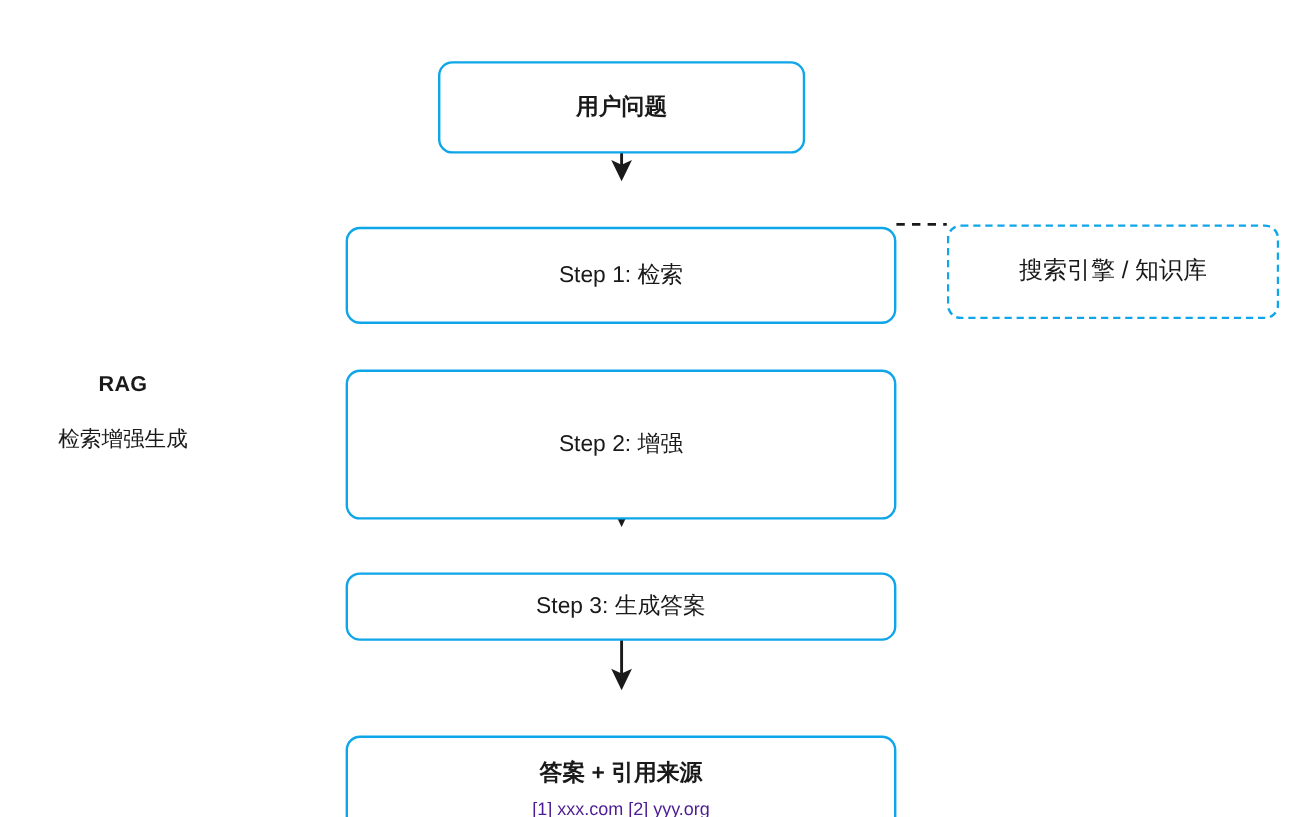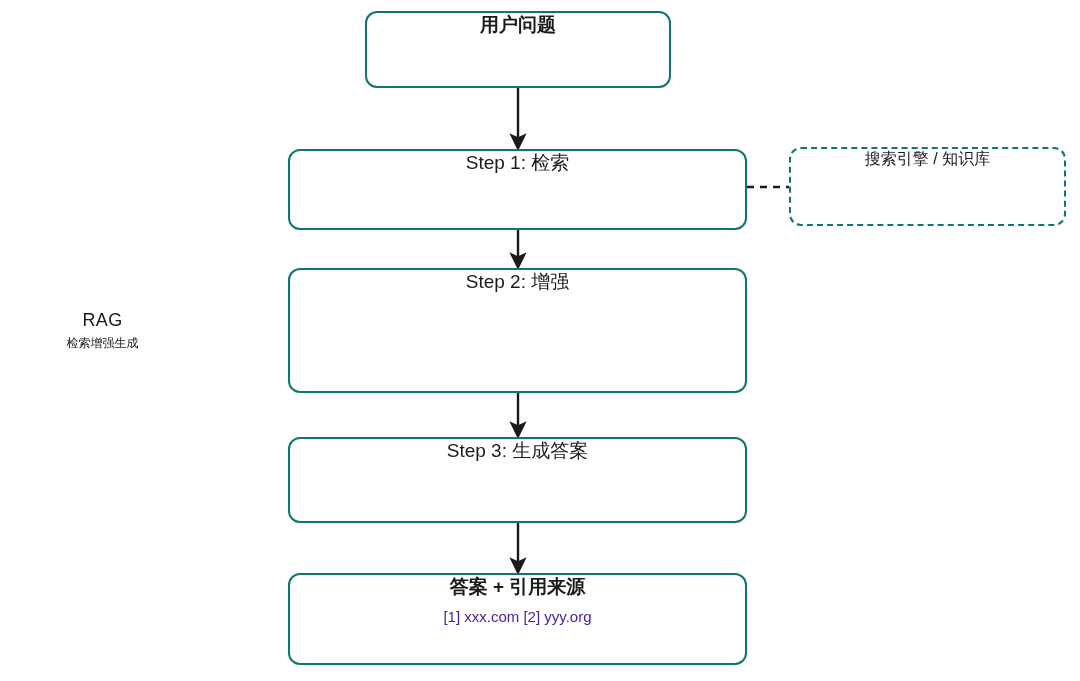--- a/index.html
+++ b/index.html
@@ -23,27 +23,29 @@
     top: 0;
     width: 1080px;
     height: 681px;
   }
 
   
   .node {
     position: absolute;
     box-sizing: border-box;
     background: #ffffff;
-    border: 2px solid #0f766e;
+    border: 2px solid #0ea5e9;
     border-radius: 12px;
     display: flex;
     flex-direction: column;
     align-items: center;
+    justify-content: center;
     text-align: center;
     line-height: 1.25;
+    margin-top: 40px;
   }
   .node.dashed {
     border-style: dashed;
     border-width: 2px;
     border-radius: 12px;
   }
 
   .node-title {
     font-size: 19px;
     font-weight: 400;
@@ -59,28 +61,28 @@
     color: #1a1a1a;
     white-space: nowrap;
     margin-top: 11px;
   }
   .node-sub.muted {
     color: #4c1d95;
     font-size: 15px;
     margin-top: 9px;
   }
   .node-title.small {
-    font-size: 16px;
+    font-size: 20px;
   }
 
   
   #node-user-question { left: 365px; top: 11px;  width: 306px; height: 77px; }
   #node-step1         { left: 288px; top: 149px; width: 459px; height: 81px; }
   #node-step2         { left: 288px; top: 268px; width: 459px; height: 125px; gap: 32px; }
-  #node-step3         { left: 288px; top: 437px; width: 459px; height: 86px; }
+  #node-step3         { left: 288px; top: 437px; width: 459px; height: 57px; }
   #node-answer        { left: 288px; top: 573px; width: 459px; height: 92px; }
   #node-knowledge     { left: 789px; top: 147px; width: 277px; height: 79px; }
 
   
   #connectors {
     position: absolute;
     left: 0;
     top: 0;
     width: 1080px;
     height: 681px;
@@ -90,29 +92,29 @@
   
   #rag-caption {
     position: absolute;
     left: 0px;
     top: 310px;
     width: 205px;
     text-align: center;
   }
   #rag-caption .rag-title {
     font-size: 18px;
-    font-weight: 400;
+    font-weight: 700;
     color: #1a1a1a;
     letter-spacing: 0.3px;
   }
   #rag-caption .rag-sub {
-    font-size: 12px;
+    font-size: 18px;
     font-weight: 400;
     color: #1a1a1a;
-    margin-top: 4px;
+    margin-top: 23px;
   }
 </style>
 </head>
 <body>
 
 <div id="canvas">
 
   <svg id="connectors" viewBox="0 0 1080 681" width="1080" height="681" xmlns="http://www.w3.org/2000/svg">
     <defs>
       <marker id="arrowhead" markerWidth="9" markerHeight="9" refX="4.2" refY="4" orient="auto" markerUnits="strokeWidth">

